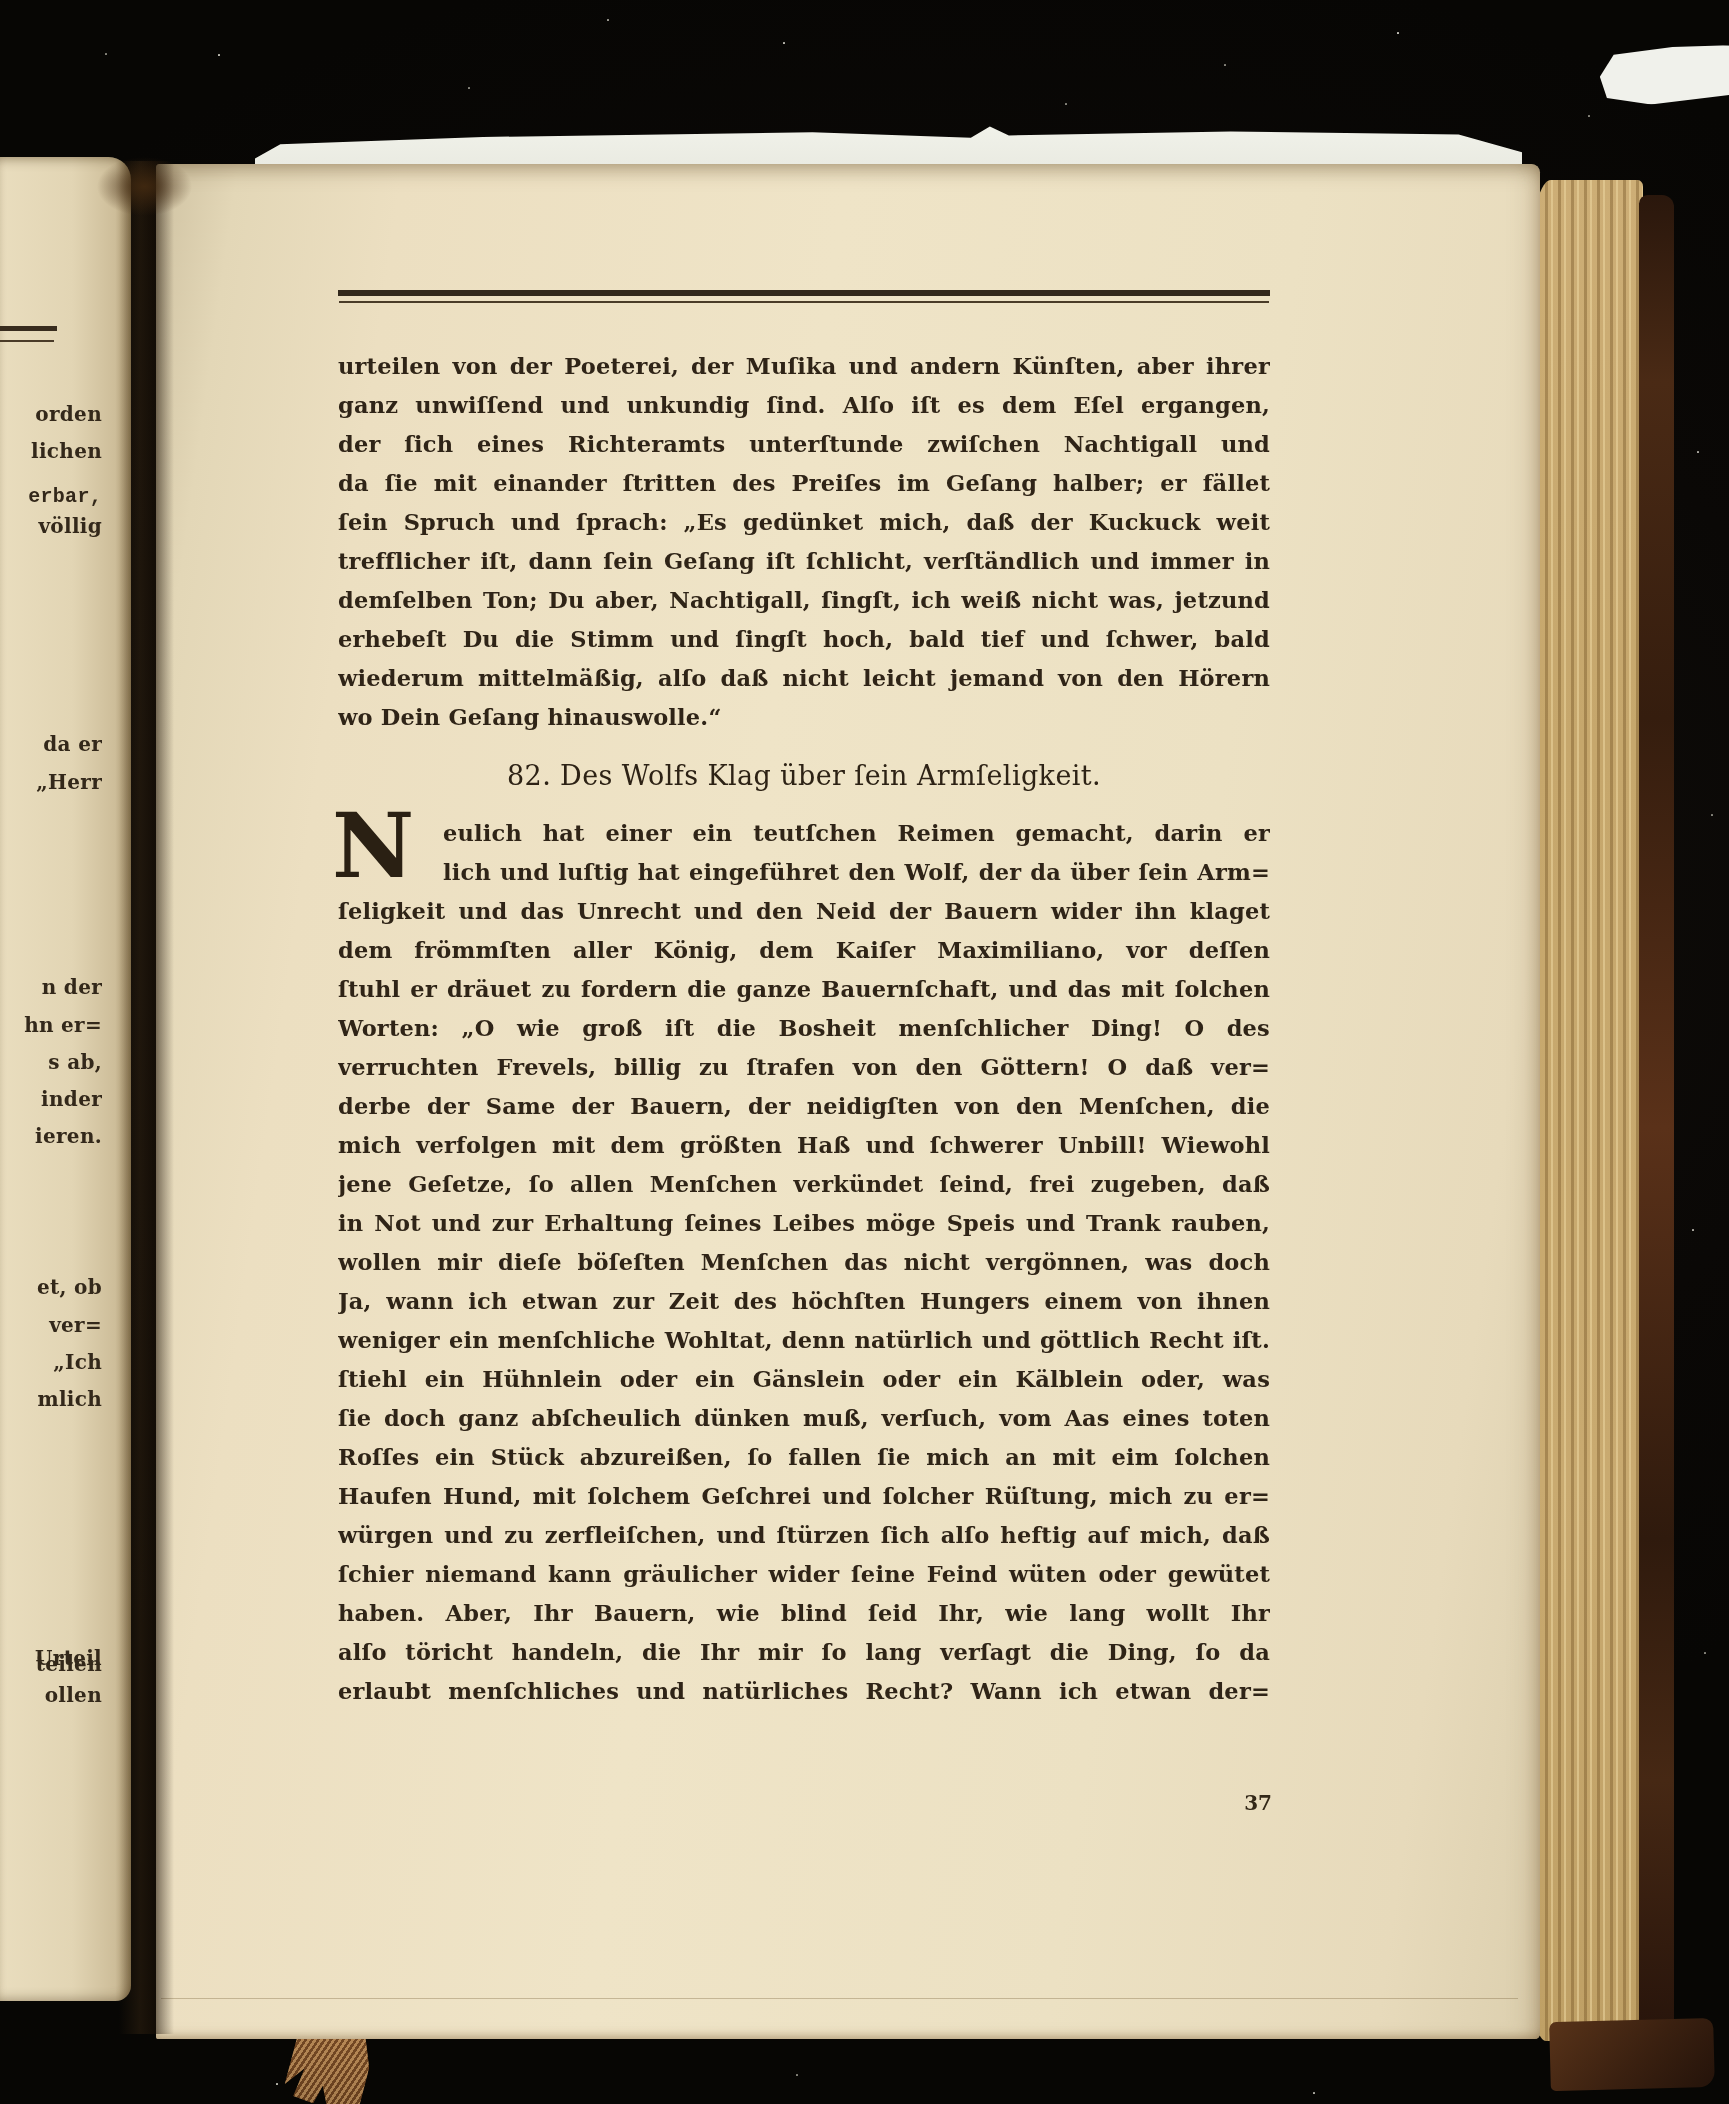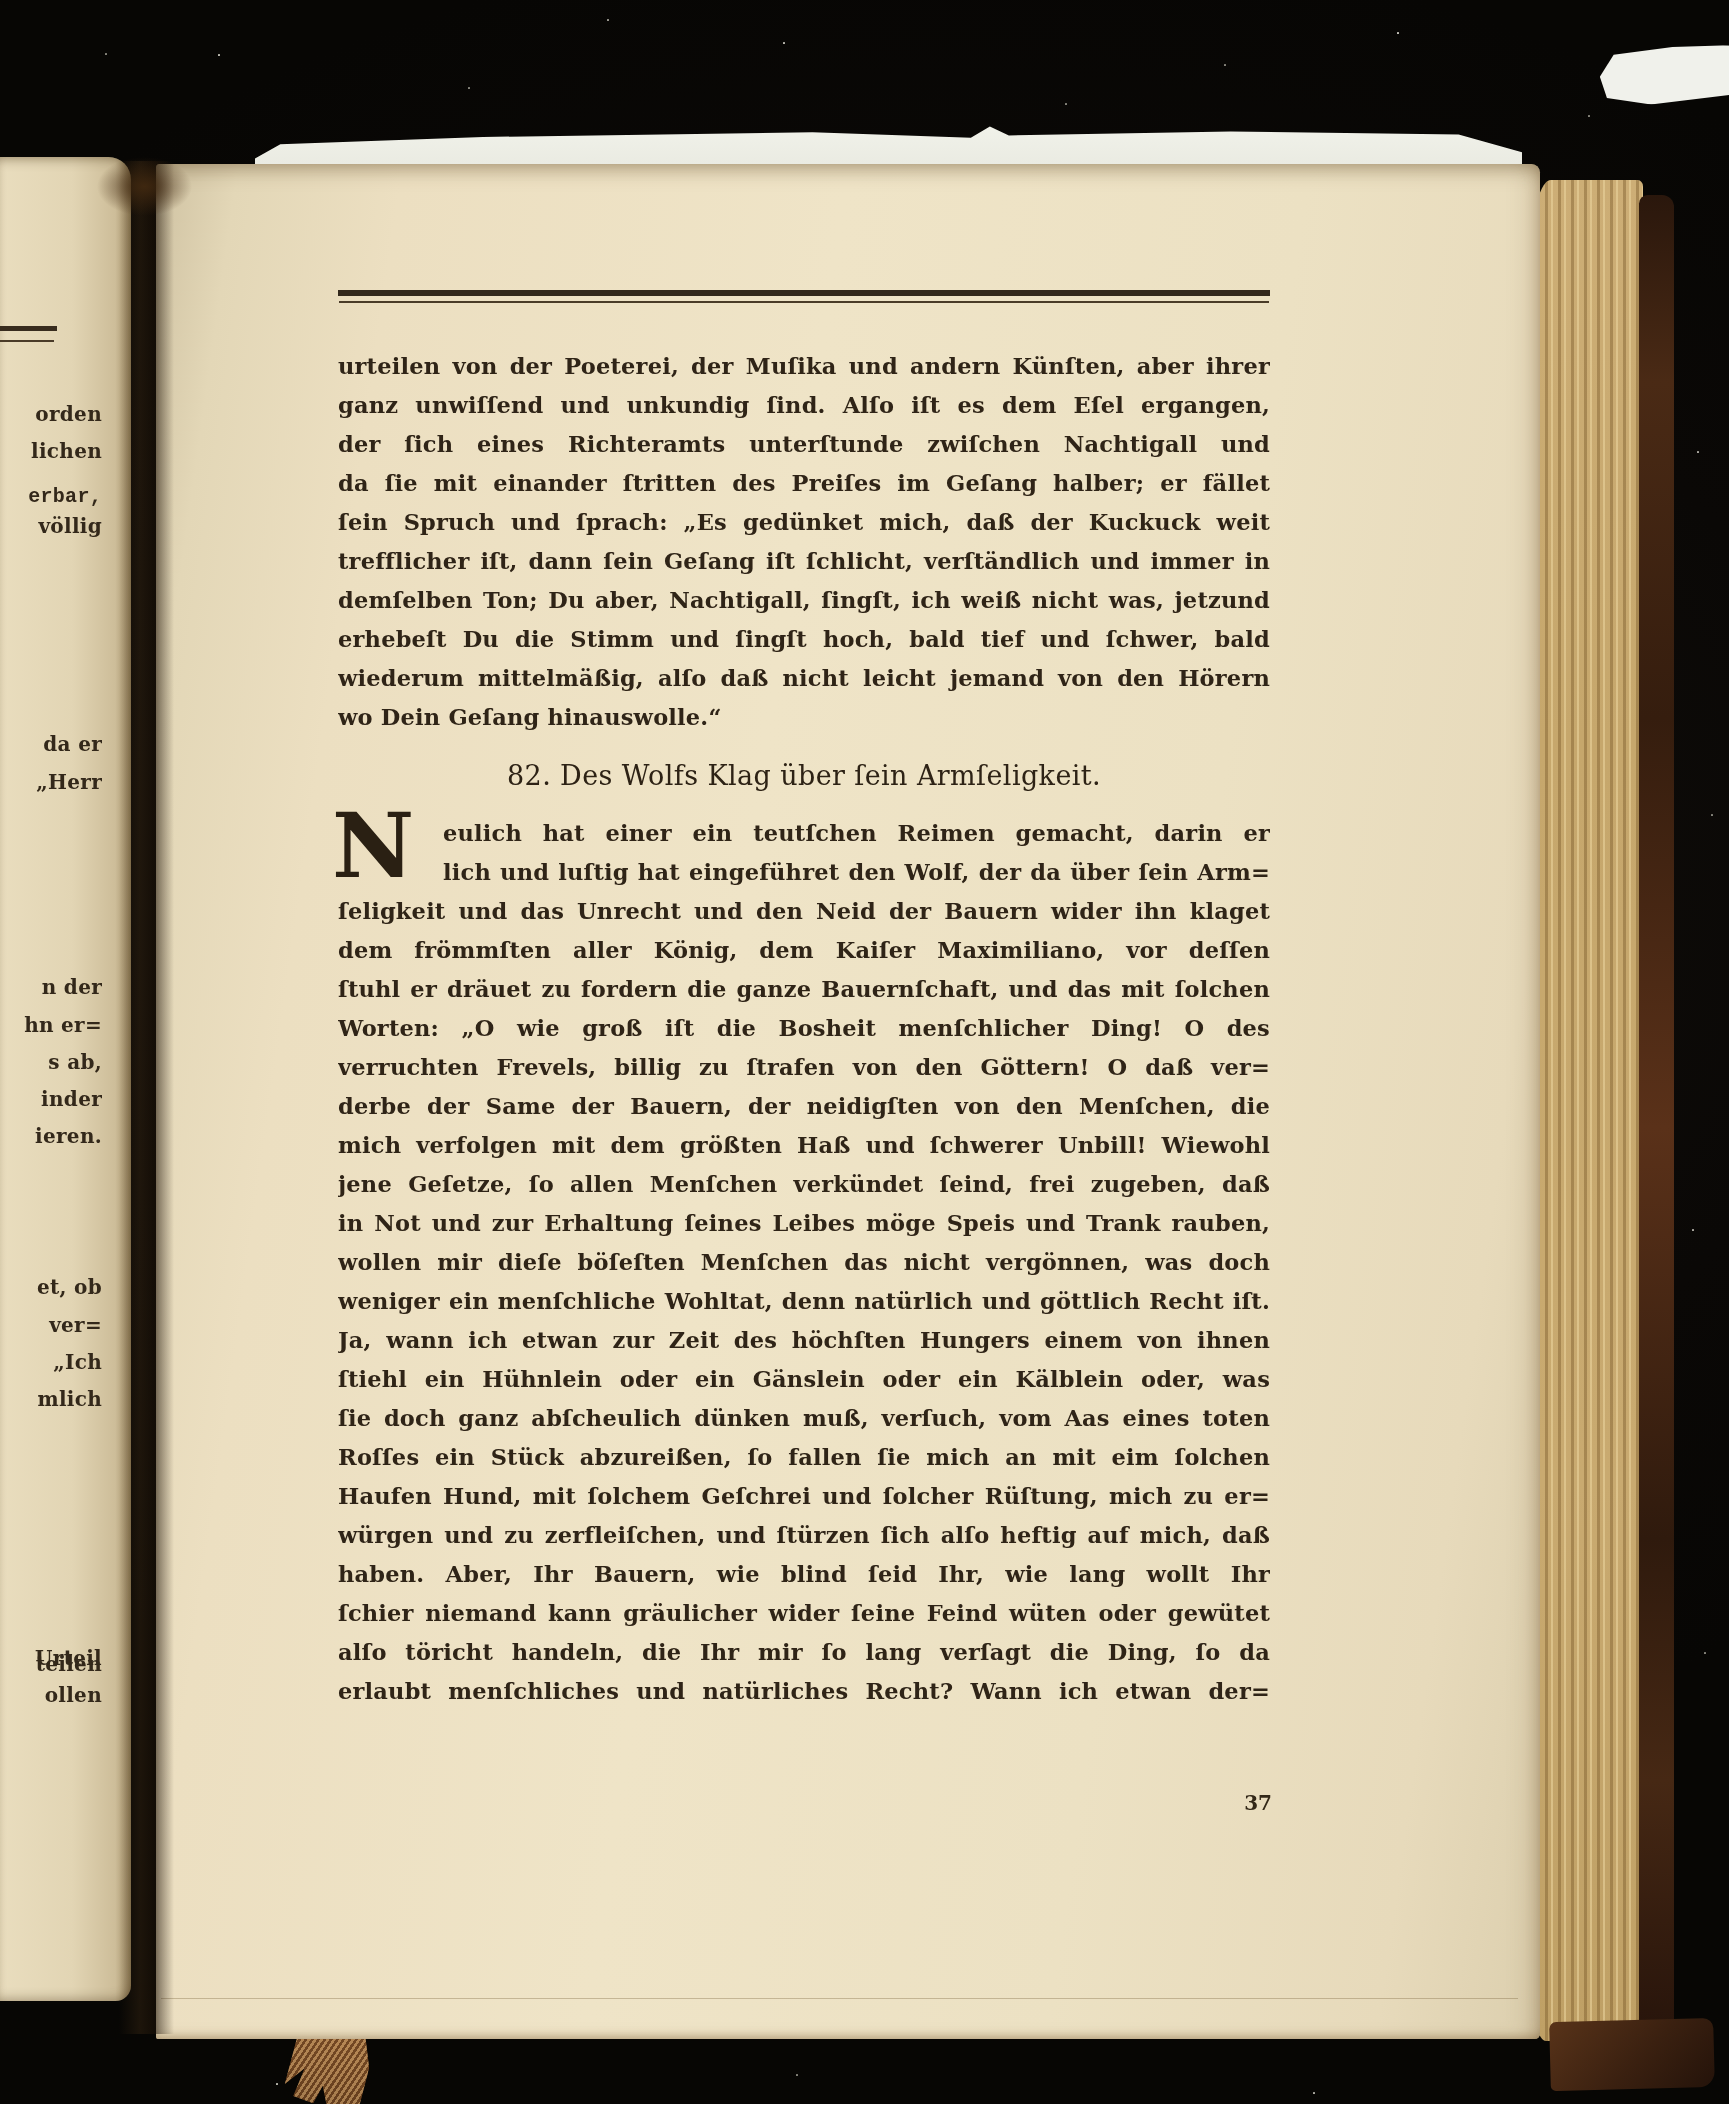--- a/index.html
+++ b/index.html
@@ -157,29 +157,29 @@
         <div class="tline">ſeligkeit und das Unrecht und den Neid der Bauern wider ihn klaget</div>
         <div class="tline">dem frömmſten aller König, dem Kaiſer Maximiliano, vor deſſen Richter=</div>
         <div class="tline">ſtuhl er dräuet zu fordern die ganze Bauernſchaft, und das mit ſolchen</div>
         <div class="tline">Worten: „O wie groß iſt die Bosheit menſchlicher Ding!  O des</div>
         <div class="tline">verruchten Frevels, billig zu ſtrafen von den Göttern!  O daß ver=</div>
         <div class="tline">derbe der Same der Bauern, der neidigſten von den Menſchen, die</div>
         <div class="tline">mich verfolgen mit dem größten Haß und ſchwerer Unbill!  Wiewohl</div>
         <div class="tline">jene Geſetze, ſo allen Menſchen verkündet ſeind, frei zugeben, daß einer</div>
         <div class="tline">in Not und zur Erhaltung ſeines Leibes möge Speis und Trank rauben,</div>
         <div class="tline">wollen mir dieſe böſeſten Menſchen das nicht vergönnen, was doch</div>
+        <div class="tline">Ja, wann ich etwan zur Zeit des höchſten Hungers einem von ihnen</div>
         <div class="tline">weniger ein menſchliche Wohltat, denn natürlich und göttlich Recht iſt.</div>
-        <div class="tline">Ja, wann ich etwan zur Zeit des höchſten Hungers einem von ihnen</div>
         <div class="tline">ſtiehl ein Hühnlein oder ein Gänslein oder ein Kälblein oder, was</div>
         <div class="tline">ſie doch ganz abſcheulich dünken muß, verſuch, vom Aas eines toten</div>
         <div class="tline">Roſſes ein Stück abzureißen, ſo fallen ſie mich an mit eim ſolchen</div>
         <div class="tline">Haufen Hund, mit ſolchem Geſchrei und ſolcher Rüſtung, mich zu er=</div>
         <div class="tline">würgen und zu zerfleiſchen, und ſtürzen ſich alſo heftig auf mich, daß</div>
+        <div class="tline">ſchier niemand kann gräulicher wider ſeine Feind wüten oder gewütet</div>
         <div class="tline">haben.  Aber, Ihr Bauern, wie blind ſeid Ihr, wie lang wollt Ihr</div>
-        <div class="tline">ſchier niemand kann gräulicher wider ſeine Feind wüten oder gewütet</div>
         <div class="tline">alſo töricht handeln, die Ihr mir ſo lang verſagt die Ding, ſo da</div>
         <div class="tline">erlaubt menſchliches und natürliches Recht?  Wann ich etwan der=</div>
       </div>
 
     <div class="page-number">37</div>
 
     <div class="bottom-crease"></div>
   </div>
 
   <div class="gutter"></div>

